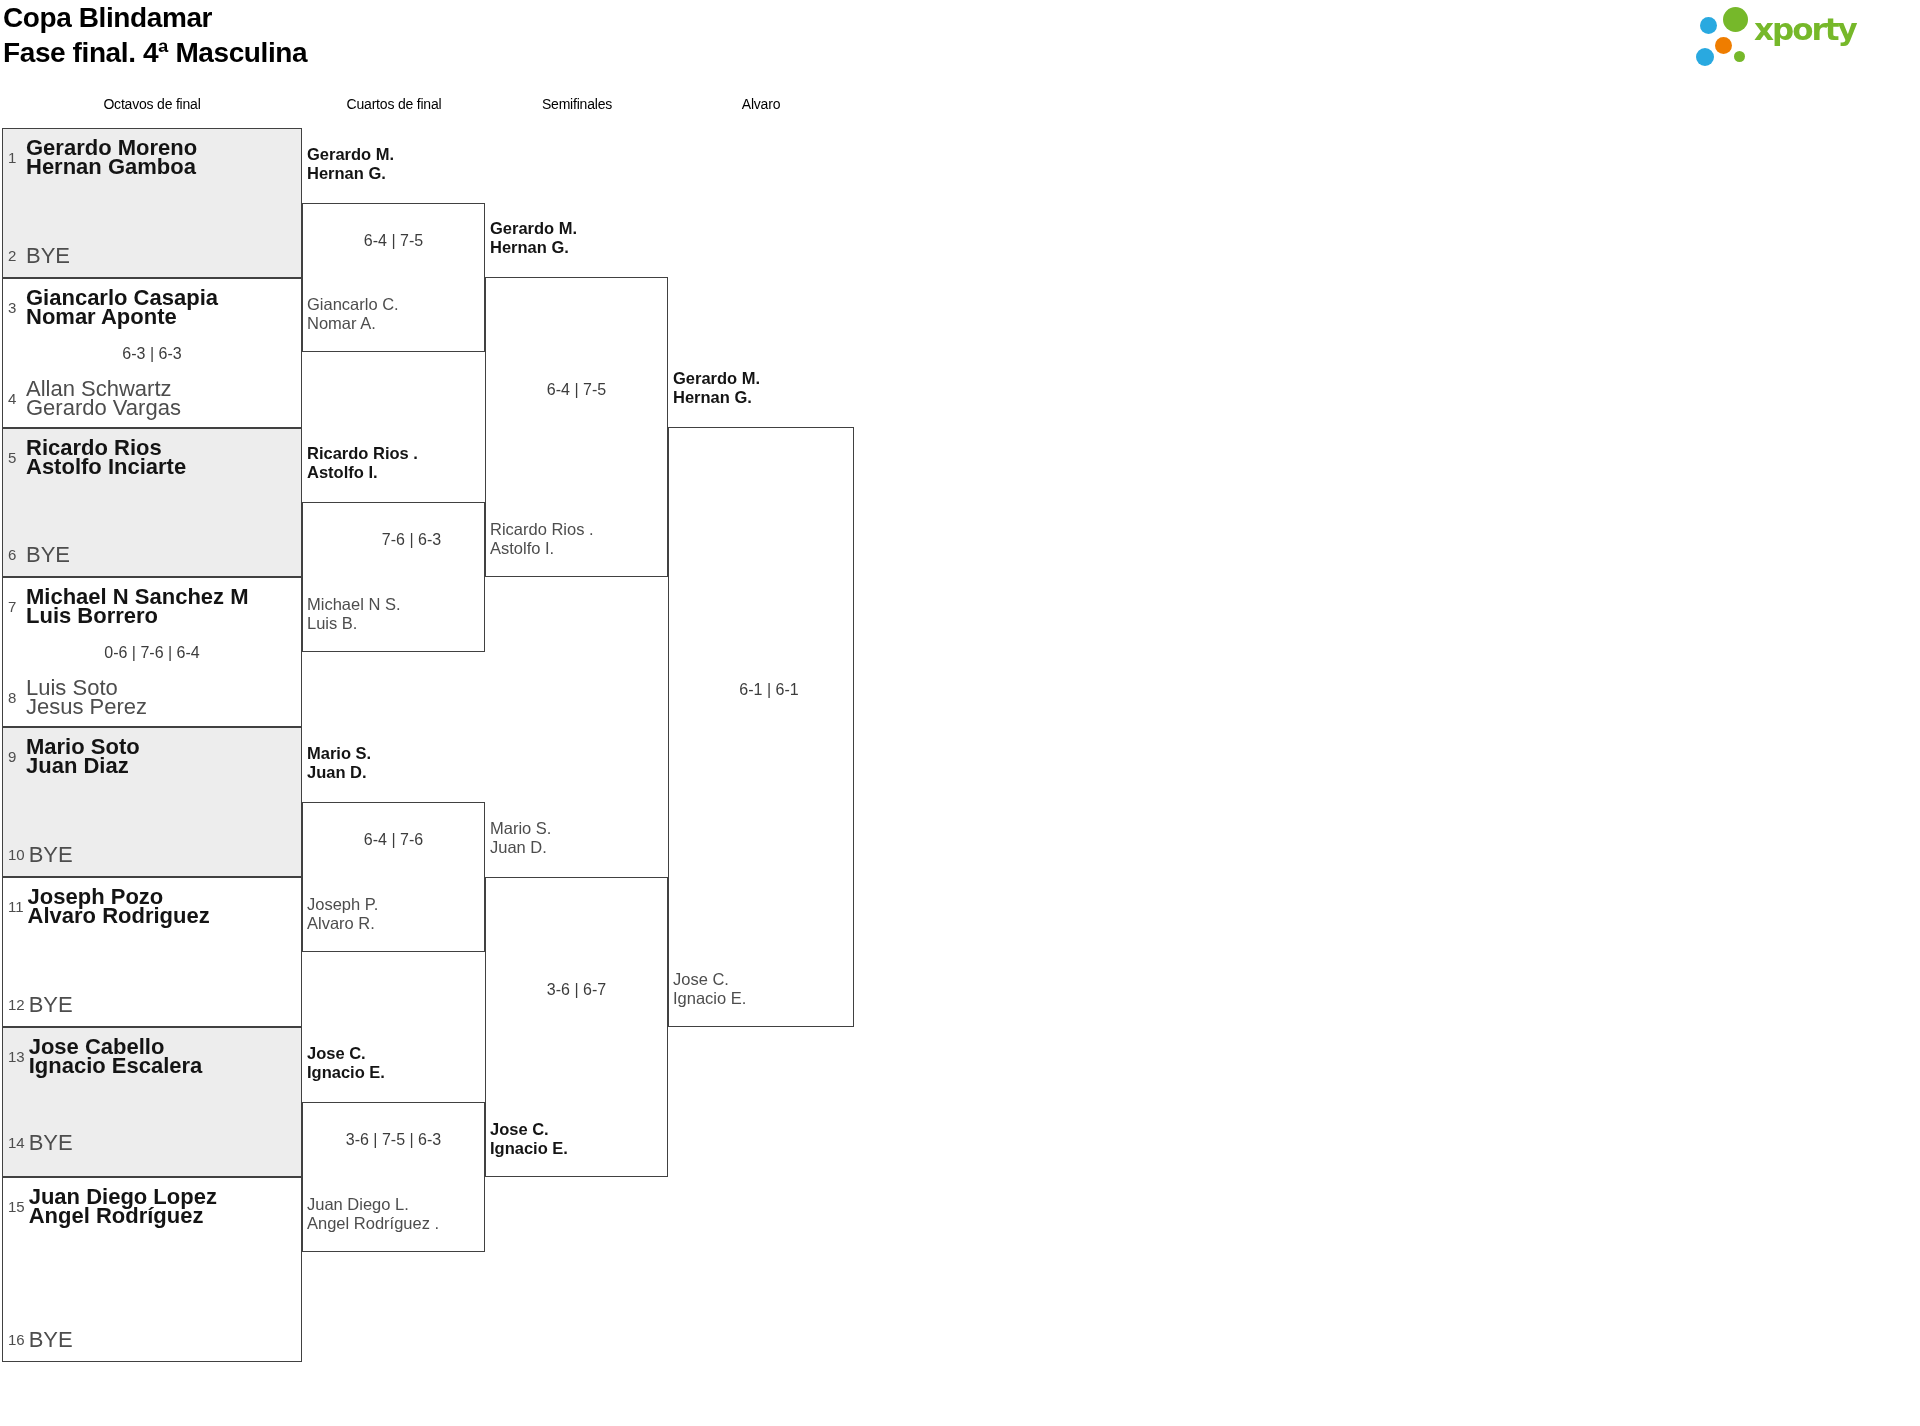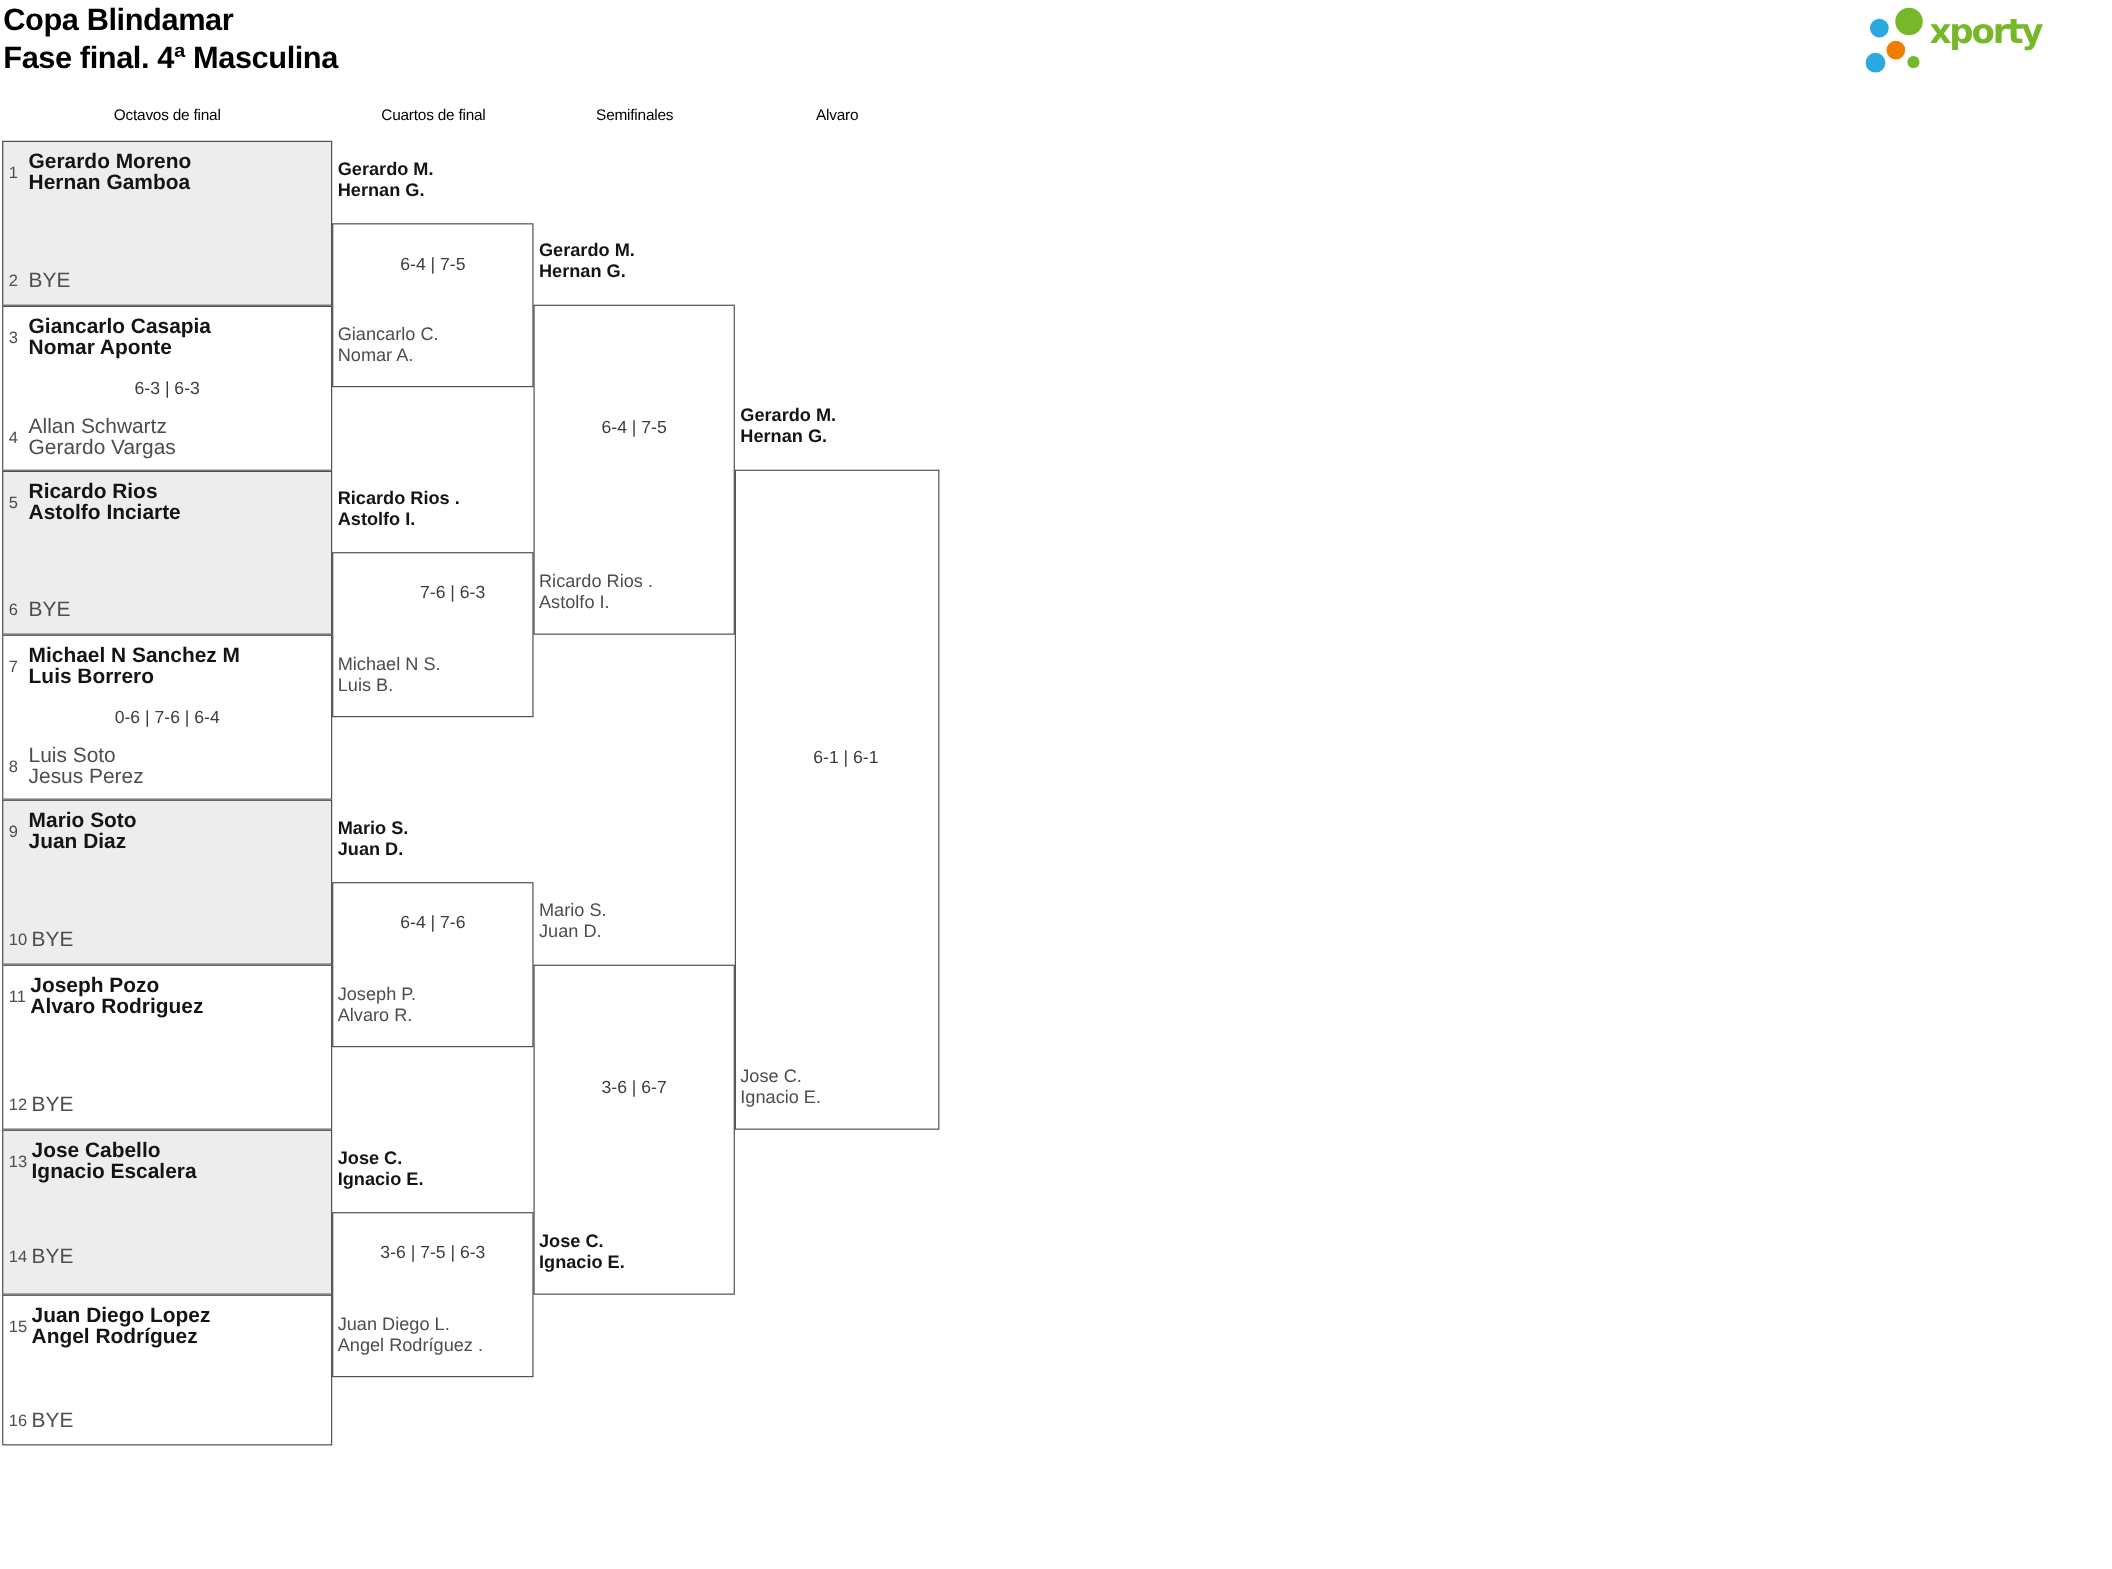--- a/index.html
+++ b/index.html
@@ -6,21 +6,21 @@
   .stage{position:relative;width:1920px;height:1426px;background:#fff;overflow:hidden;
          font-family:"Liberation Sans",sans-serif;color:#111;}
   .title{position:absolute;left:3px;top:0px;font-size:28px;font-weight:700;color:#000;
          line-height:35px;letter-spacing:-0.4px;}
   .hdr{position:absolute;top:96px;transform:translateX(-50%);font-size:14px;font-weight:500;
        color:#000;white-space:nowrap;letter-spacing:-0.2px;}
   .octbox{position:absolute;border:1px solid #414141;background:#fff;box-sizing:border-box;}
   .octbox.shaded{background:#ededed;}
   .team{position:absolute;left:0;right:0;display:flex;align-items:center;padding-left:5px;}
   .team .seed{min-width:14px;margin-right:4px;font-size:15px;color:#4d4d4d;line-height:19px;}
-  .team .names{font-size:19px;line-height:19px;color:#4d4d4d;white-space:nowrap;}
+  .team .names{font-size:22px;line-height:19px;color:#4d4d4d;white-space:nowrap;}
   .team.winner .names{color:#141414;font-weight:700;}
   .oscore{position:absolute;left:0;right:0;text-align:center;font-size:16px;color:#3c3c3c;
           white-space:nowrap;}
   .advbox{position:absolute;border:1px solid #414141;box-sizing:border-box;}
   .alabel{position:absolute;font-size:16.5px;line-height:19px;color:#4d4d4d;white-space:nowrap;}
   .alabel.winner{color:#141414;font-weight:700;}
   .ascore{position:absolute;text-align:center;font-size:16px;color:#3c3c3c;white-space:nowrap;}
   .logo{position:absolute;left:1692px;top:5px;width:226px;height:64px;}
   .logo .dot{position:absolute;border-radius:50%;}
   .logo .wordmark{position:absolute;left:62px;top:6px;font-size:31px;font-weight:800;
@@ -116,21 +116,21 @@
       <div class="octbox shaded" style="left: 2px; top: 1027px; width: 300px; height: 150px;">
         <div class="team  winner" style="top: 9px;">
           <span class="seed">13</span>
           <span class="names">Jose Cabello<br>Ignacio Escalera</span>
         </div>
         <div class="team " style="bottom: 24px;">
           <span class="seed">14</span>
           <span class="names">BYE</span>
         </div>
       </div>
-      <div class="octbox" style="left: 2px; top: 1177px; width: 300px; height: 137px;">
+      <div class="octbox" style="left: 2px; top: 1177px; width: 300px; height: 185px;">
         <div class="team  winner" style="top: 9px;">
           <span class="seed">15</span>
           <span class="names">Juan Diego Lopez<br>Angel Rodríguez</span>
         </div>
         <div class="team " style="bottom: 12px;">
           <span class="seed">16</span>
           <span class="names">BYE</span>
         </div>
       </div>
       <div class="advbox" style="left: 302px; top: 203px; width: 183px; height: 149px;"></div>

